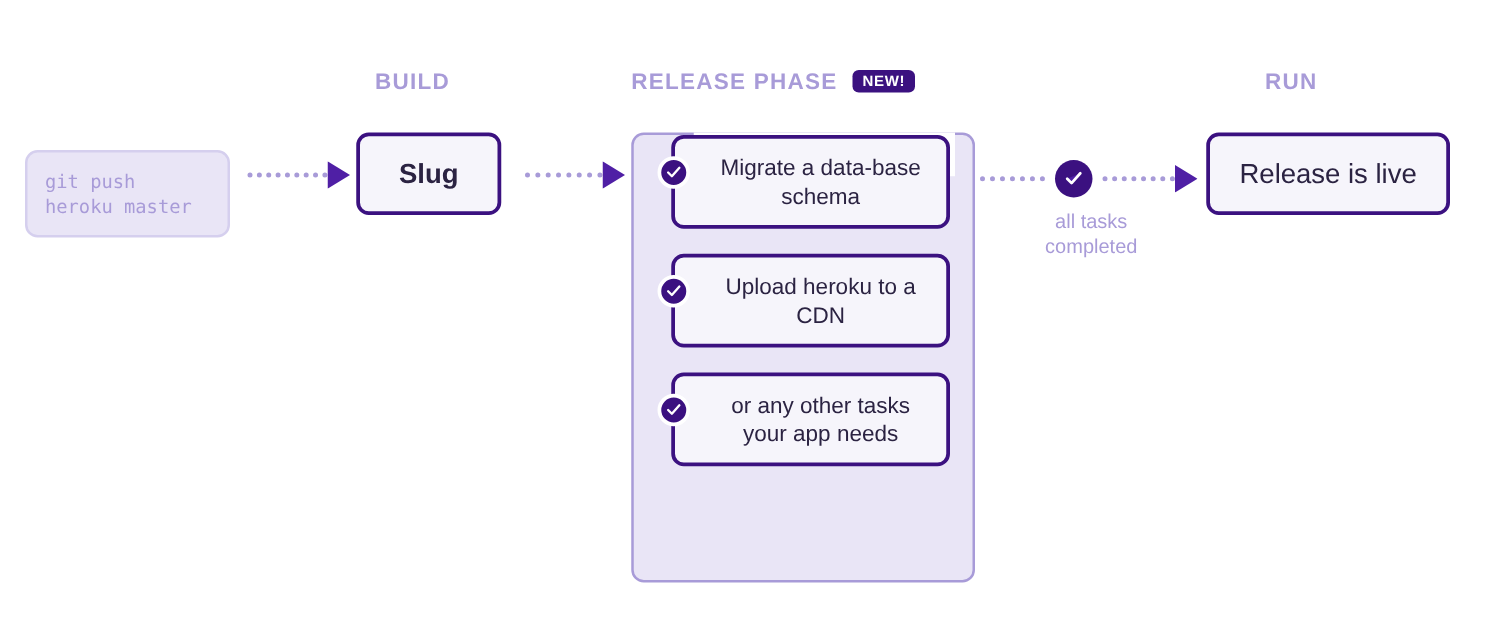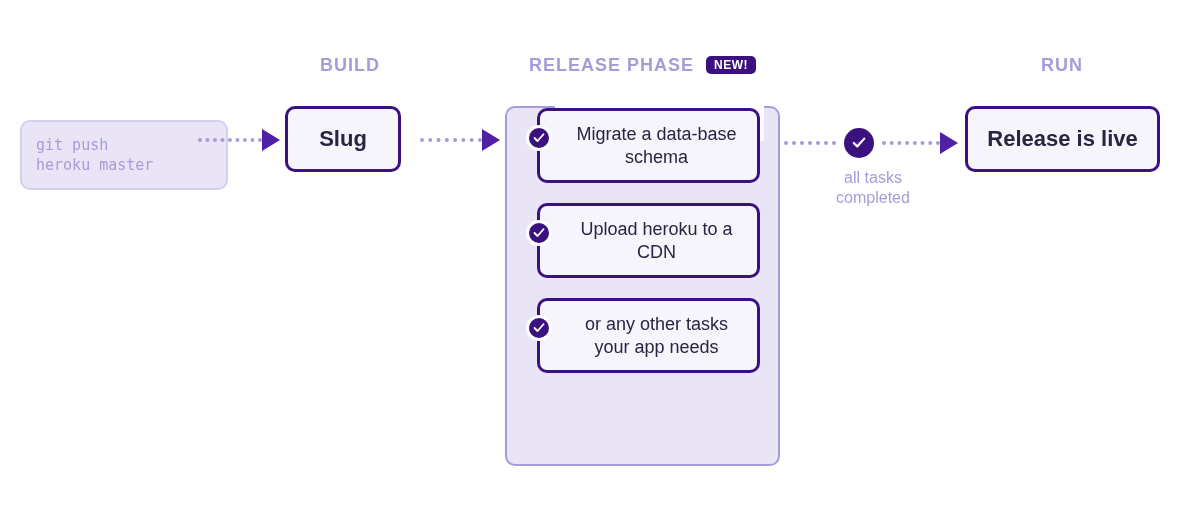--- a/index.html
+++ b/index.html
@@ -19,35 +19,34 @@
   color: var(--text);
   position: relative;
   background: #fff;
 }
 .canvas { position: relative; width: 100%; height: 100%; }
 
 .header {
   position: absolute; top: 55px;
   font-weight: 600; font-size: 18px; letter-spacing: 1px;
   color: var(--purple-light);
-  text-align: center;
 }
 .badge {
   display: inline-block; background: var(--purple-dark); color: #fff;
   font-size: 12px; padding: 2px 8px; border-radius: 5px;
   margin-left: 6px; vertical-align: 2px; letter-spacing: 0.5px;
 }
 
 .box {
   position: absolute;
   border-radius: 10px;
   display: flex; align-items: center; justify-content: center;
 }
 .box-git {
-  left: 20px; top: 120px; width: 208px; height: 70px;
+  left: 20px; top: 120px; width: 164px; height: 70px;
   border: 2px solid var(--purple-pale);
   background: var(--purple-bg);
   justify-content: flex-start;
   padding: 0 14px;
   font-family: "Menlo","Consolas",monospace;
   font-size: 15px; color: var(--purple-light);
   line-height: 1.35;
 }
 .box-slug {
   left: 285px; top: 106px; width: 116px; height: 66px;
@@ -86,21 +85,21 @@
   background: var(--purple-dark);
   border: 3px solid #fff;
   display: inline-flex; align-items: center; justify-content: center;
 }
 .check svg { width: 12px; height: 12px; }
 
 .box-live {
   left: 965px; top: 106px; width: 195px; height: 66px;
   border: 3px solid var(--purple-dark);
   background: var(--purple-fill);
-  font-size: 22px; font-weight: 700;
+  font-size: 22px; font-weight: 400;
 }
 
 .arrow {
   position: absolute; top: 132px; height: 16px;
   display: flex; align-items: center;
 }
 .arrow .dots {
   border-top: 4px dotted var(--purple-light);
   height: 0;
 }

